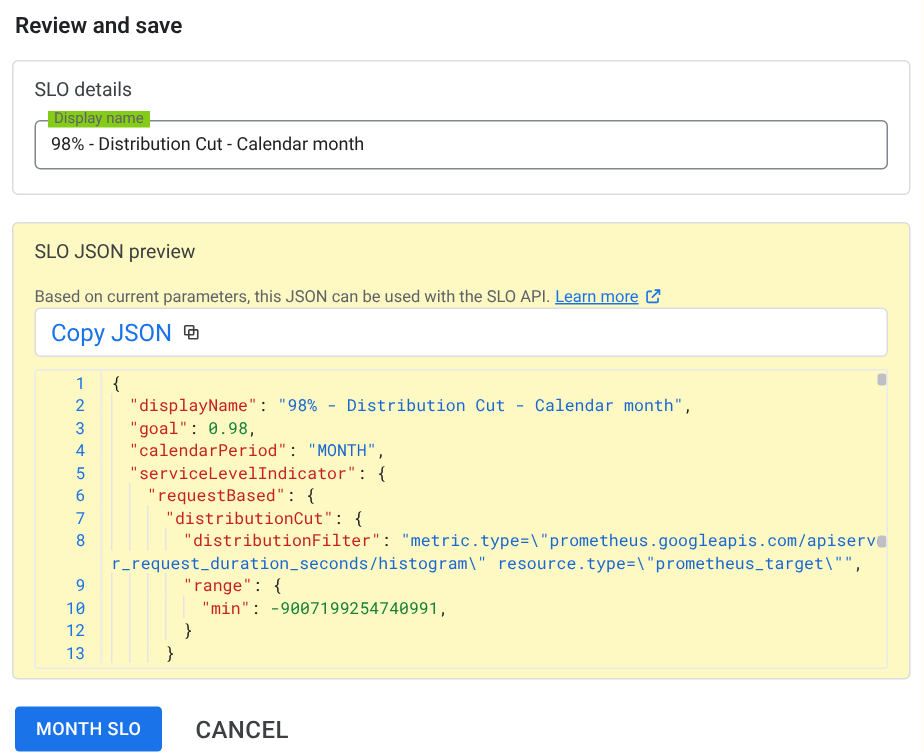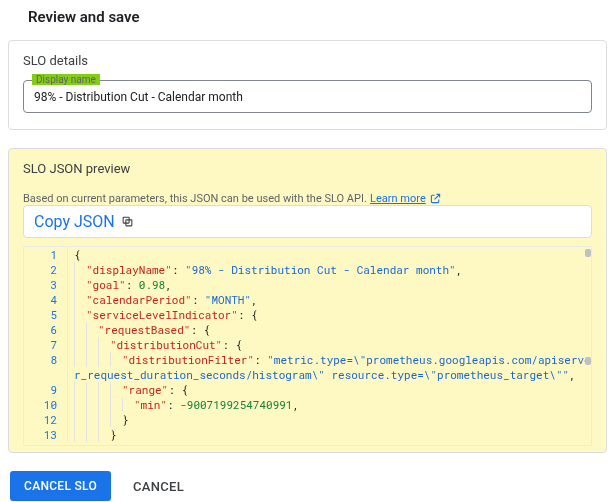--- a/index.html
+++ b/index.html
@@ -8,21 +8,21 @@
     background: #fff;
     width: 615px;
     height: 502px;
     overflow: hidden;
     color: #202124;
     font-size: 13px;
   }
   .page-title {
     font-size: 15px;
     font-weight: 600;
-    padding: 8px 10px 14px 28px;
+    padding: 8px 10px 14px 10px;
   }
   .card {
     border: 1px solid #dadce0;
     border-radius: 4px;
     margin: 0 8px 18px 8px;
     padding: 12px 14px 16px 14px;
     background: #fff;
   }
   .card-title {
     font-size: 13px;
@@ -174,21 +174,21 @@
     padding: 8px 14px;
     border-radius: 3px;
     cursor: pointer;
     letter-spacing: 0.3px;
     font-family: inherit;
   }
   .btn-flat {
     background: none;
     border: none;
     color: #3c4043;
-    font-size: 13px;
+    font-size: 16px;
     font-weight: 500;
     cursor: pointer;
     letter-spacing: 0.3px;
     font-family: inherit;
   }
   svg { display: inline-block; vertical-align: middle; }
 </style>
 </head>
 <body>
 
@@ -275,15 +275,15 @@
         <div class="code-line">
           <div class="gutter">13</div>
           <div class="code"><span class="guide"></span><span class="guide"></span><span class="guide"></span><span class="tok-brace">}</span></div>
         </div>
       </div>
     <div class="code-scroll-v"></div>
   </div>
 </div>
 
 <div class="footer">
-  <button class="btn-primary">CANCEL SLO</button>
+  <button class="btn-primary">MONTH SLO</button>
   <button class="btn-flat">CANCEL</button>
 </div>
 
 </body></html>

